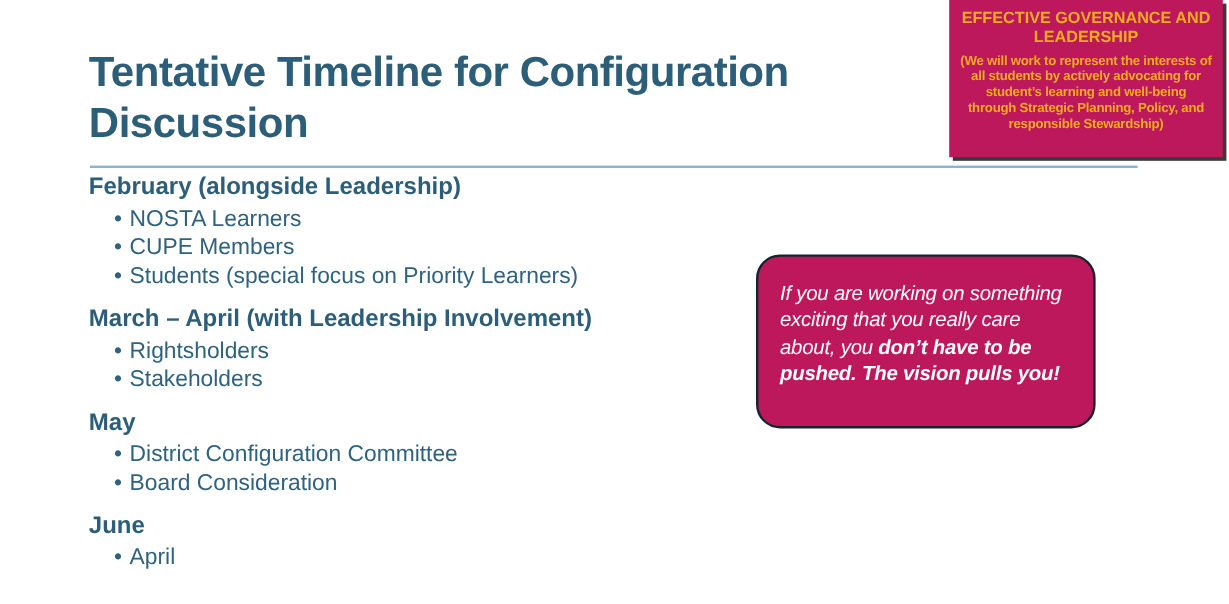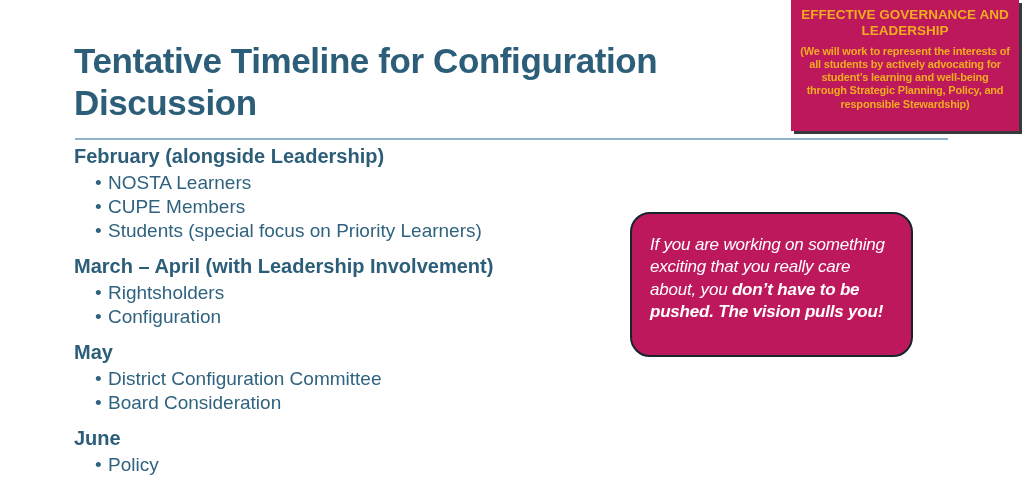--- a/index.html
+++ b/index.html
@@ -85,36 +85,36 @@
         <li><span>NOSTA Learners</span></li>
         <li><span>CUPE Members</span></li>
         <li><span>Students (special focus on Priority Learners)</span></li>
       </ul>
     </section>
 
     <section>
       <h2>March – April (with Leadership Involvement)</h2>
       <ul>
         <li><span>Rightsholders</span></li>
-        <li><span>Configuration</span></li>
+        <li><span>Stakeholders</span></li>
       </ul>
     </section>
 
     <section>
       <h2>May</h2>
       <ul>
         <li><span>District Configuration Committee</span></li>
         <li><span>Board Consideration</span></li>
       </ul>
     </section>
 
     <section>
       <h2>June</h2>
       <ul>
-        <li><span>Policy</span></li>
+        <li><span>April</span></li>
       </ul>
     </section>
 
   </div>
 
   <div class="gov">
     <div class="gov-title">EFFECTIVE GOVERNANCE AND LEADERSHIP</div>
     <div class="gov-body">(We will work to represent the interests of all students by actively advocating for student’s learning and well-being through Strategic Planning, Policy, and responsible Stewardship)</div>
   </div>
 

